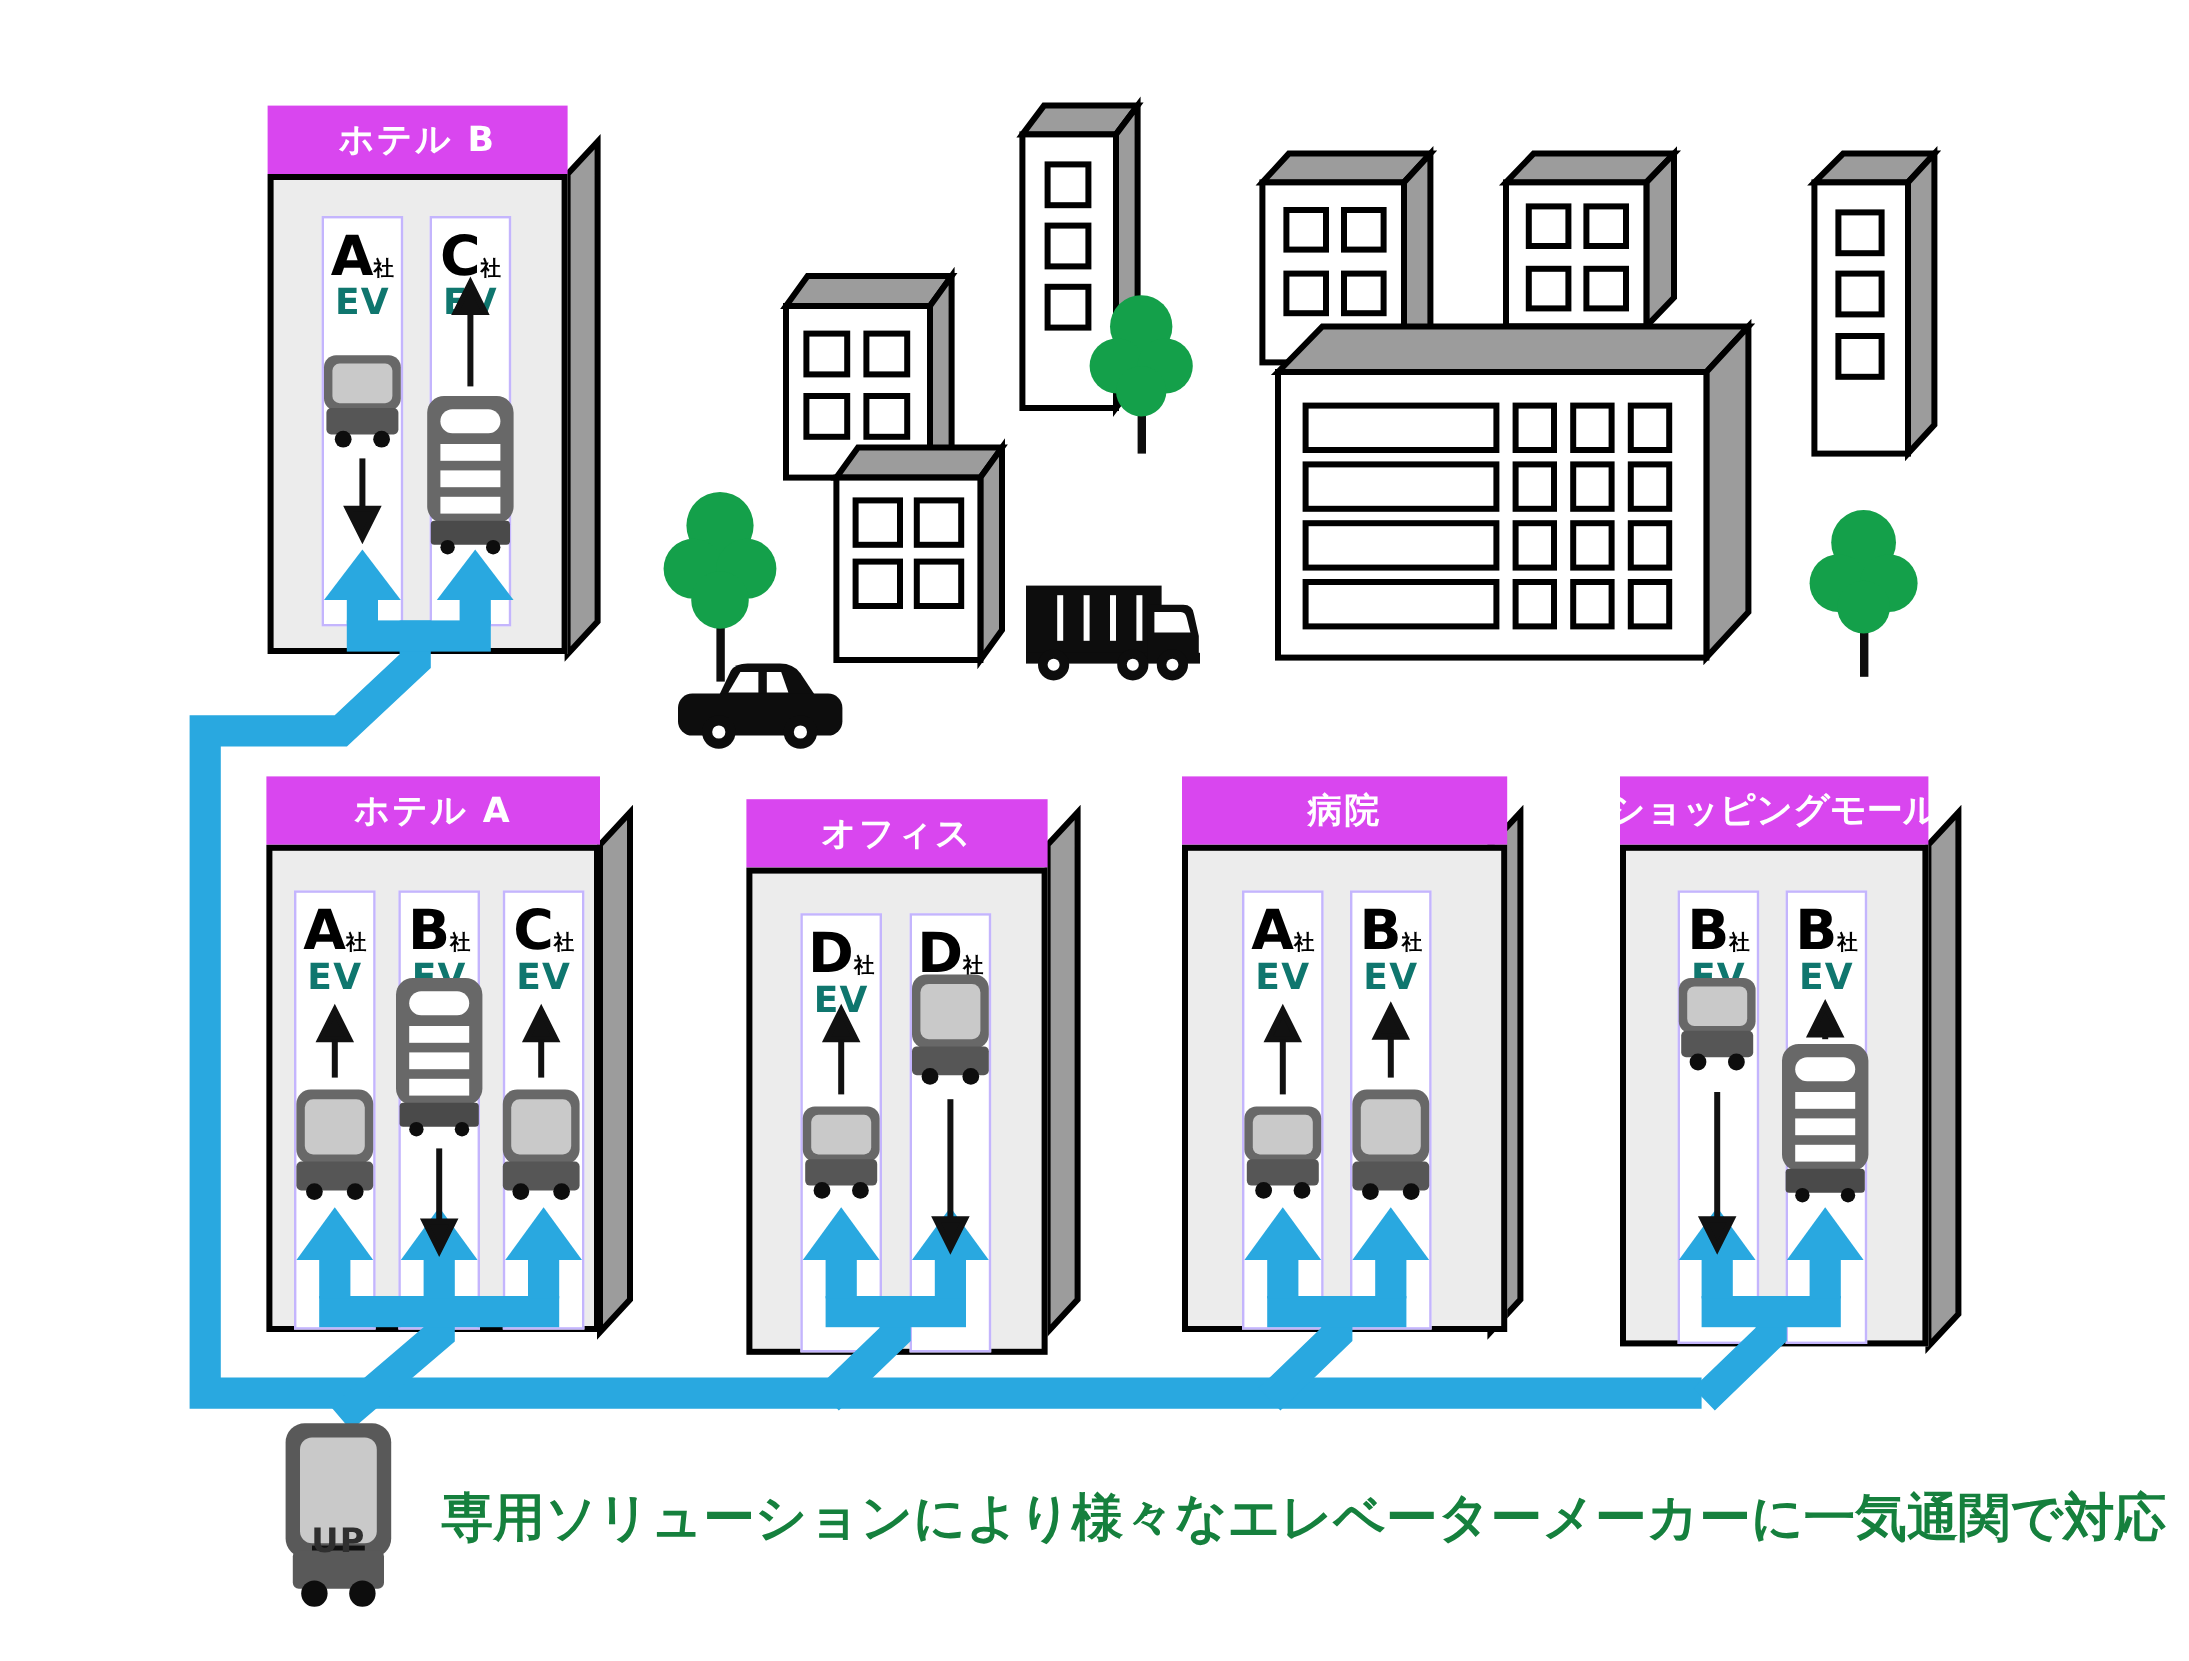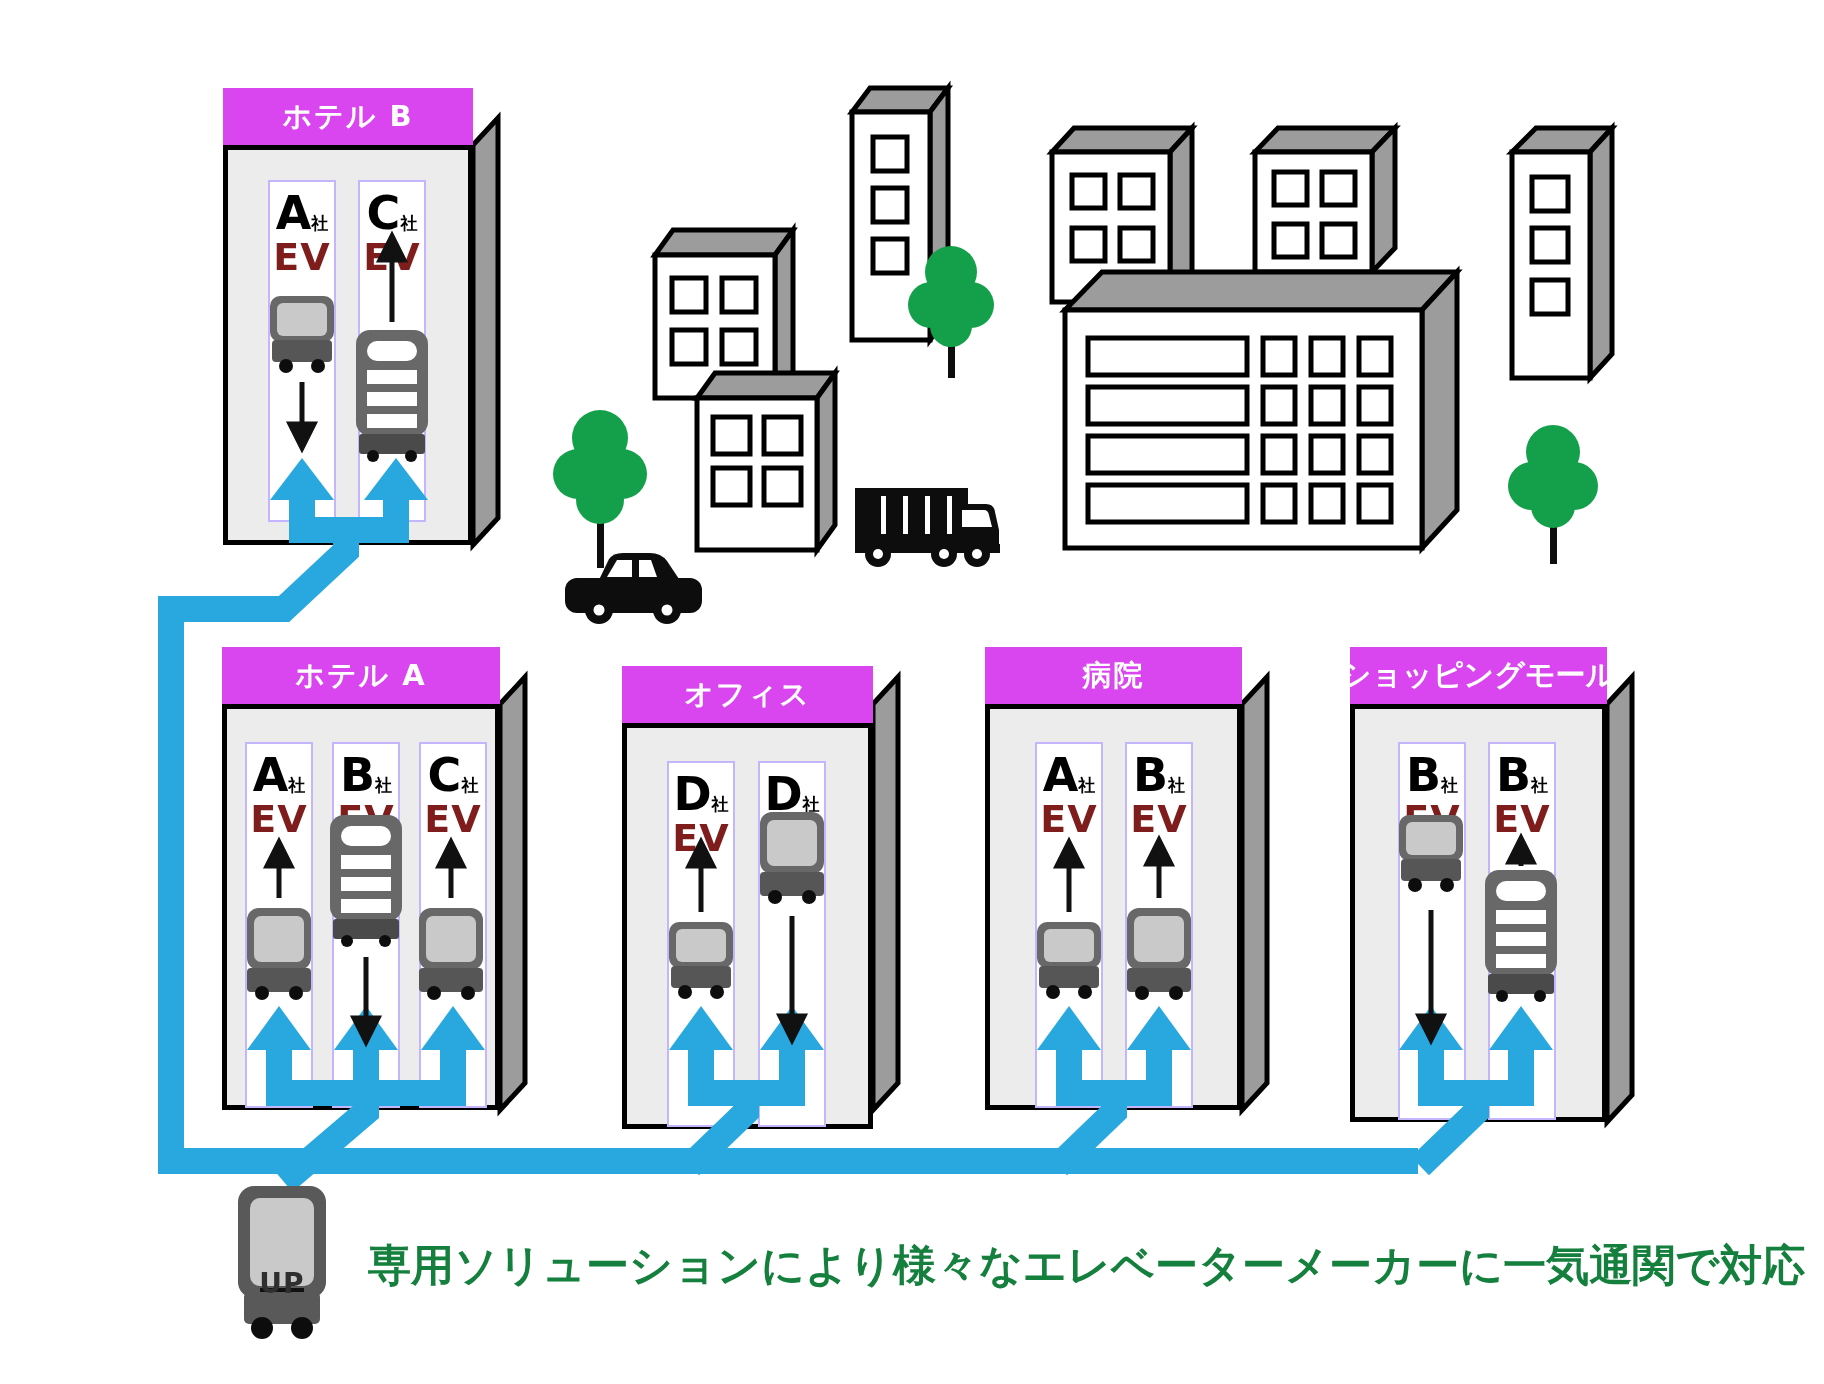--- a/index.html
+++ b/index.html
@@ -10,21 +10,21 @@
   .hdr{position:absolute;left:0;top:0;right:0;height:57px;background:#d946ef;color:#fff;
        display:flex;align-items:center;justify-content:center;
        font-size:29px;font-weight:bold;letter-spacing:2px;white-space:nowrap;}
   .bbody{position:absolute;left:0;top:57px;right:0;bottom:0;background:#ECECEC;
          border:5px solid #000;box-sizing:border-box;}
   .shaft{position:absolute;background:#fff;border:2px solid #c4b5fd;box-sizing:border-box;
          text-align:center;}
   .co{margin-top:8px;line-height:1;}
   .letter{font-size:46px;font-weight:bold;color:#000;}
   .suffix{font-size:17px;font-weight:bold;color:#000;}
-  .ev{font-size:38px;font-weight:bold;color:#7f1d1d;line-height:1;margin-top:2px;letter-spacing:1px;}
+  .ev{font-size:30px;font-weight:bold;color:#0f766e;line-height:1;margin-top:2px;letter-spacing:1px;}
   .caption{position:absolute;left:368px;top:1240px;width:1450px;
            font-size:43px;font-weight:700;color:#15803d;white-space:nowrap;line-height:1.2;}
   .uplabel{position:absolute;left:238px;top:1226px;width:88px;text-align:center;
            font-size:28px;font-weight:bold;color:#2f2f2f;letter-spacing:1px;margin-top:41px;}
   .overlay{pointer-events:none;}
 </style>
 </head>
 <body>
 
 <div class="stage">
@@ -207,21 +207,21 @@
     <div class="shaft" style="left:45px;top:95px;width:68px;height:366px;">
       <div class="co"><span class="letter">D</span><span class="suffix">社</span></div>
       <div class="ev">EV</div>
     </div>
     <div class="shaft" style="left:136px;top:95px;width:68px;height:366px;">
       <div class="co"><span class="letter">D</span><span class="suffix">社</span></div>
       <div class="ev">EV</div>
     </div>
   </div>
 
-  <div class="bld" style="left:985px;top:647px;width:257px;height:463px;">
+  <div class="bld" style="left:985px;top:647px;width:257px;height:463px;padding-left:14px;">
     <div class="hdr">病院</div>
     <div class="bbody"></div>
     <div class="shaft" style="left:50px;top:95px;width:68px;height:366px;">
       <div class="co"><span class="letter">A</span><span class="suffix">社</span></div>
       <div class="ev">EV</div>
     </div>
     <div class="shaft" style="left:140px;top:95px;width:68px;height:366px;">
       <div class="co"><span class="letter">B</span><span class="suffix">社</span></div>
       <div class="ev">EV</div>
     </div>

